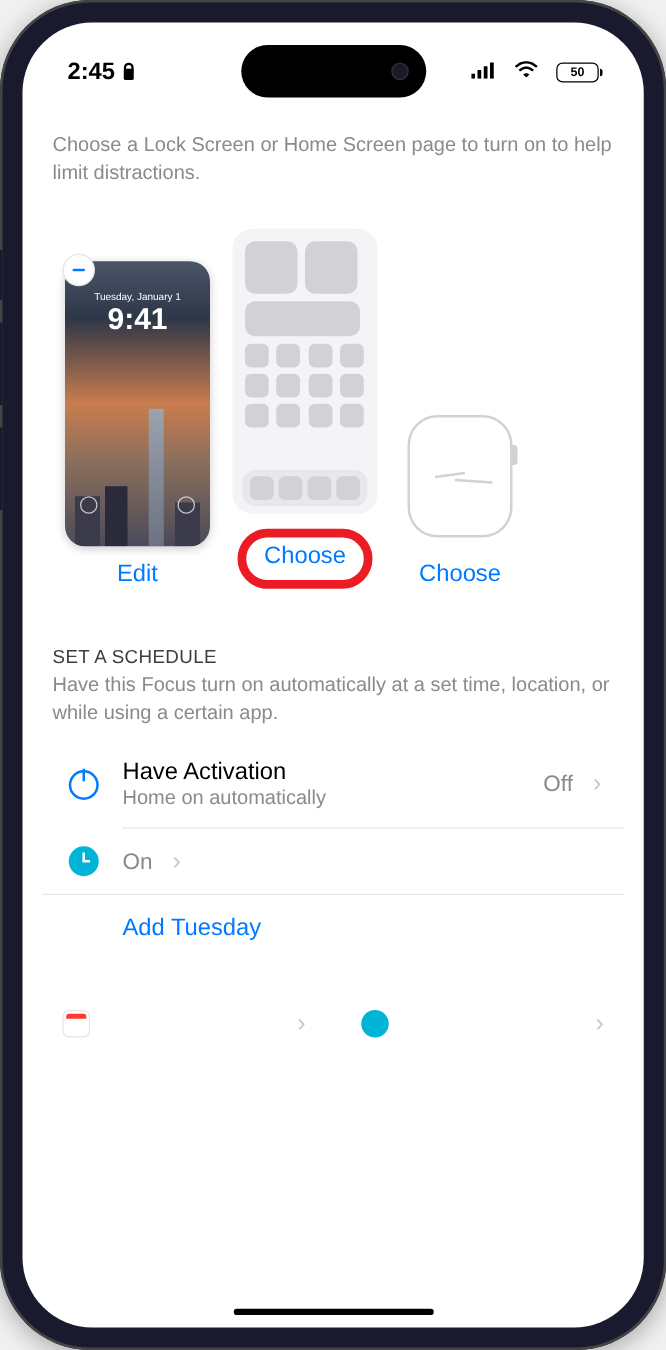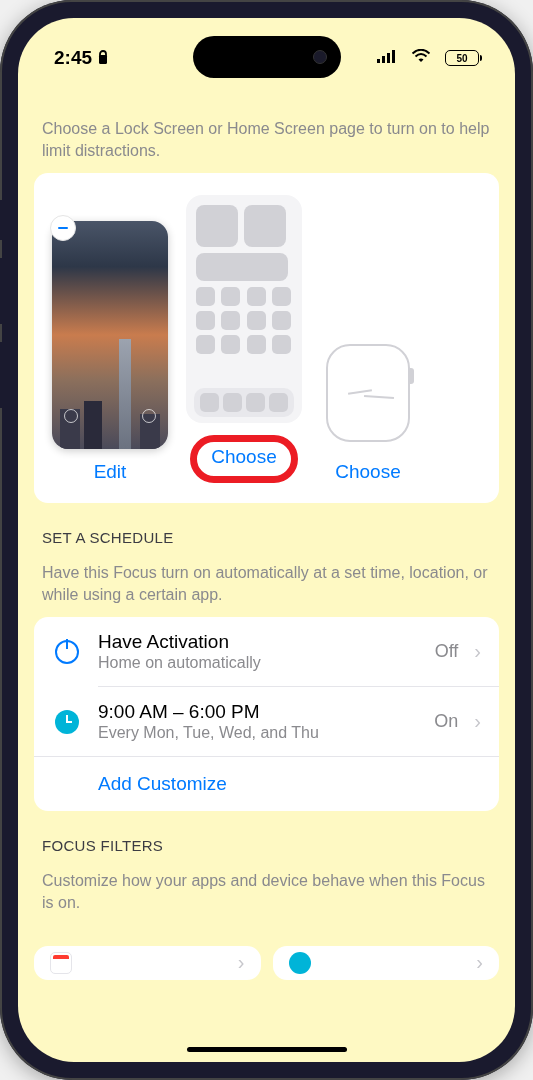--- a/index.html
+++ b/index.html
@@ -2,37 +2,37 @@
 <html><head>
   <meta charset="utf-8">
   <style>
     * { margin: 0; padding: 0; box-sizing: border-box; font-family: -apple-system, BlinkMacSystemFont, "Segoe UI", Helvetica, Arial, sans-serif; -webkit-font-smoothing: antialiased; }
     body { background: #f0f0f0; display: flex; justify-content: center; align-items: flex-start; }
     .device-frame { width: 533px; height: 1080px; background: #1a1a2e; border-radius: 72px; padding: 18px; position: relative; box-shadow: inset 0 0 0 2px #444, 0 4px 20px rgba(0,0,0,0.3); }
     .side-buttons-left { position: absolute; left: -4px; top: 200px; }
     .side-button { background: #1a1a2e; border-radius: 2px 0 0 2px; margin-bottom: 18px; width: 6px; }
     .sb1 { height: 40px; }
     .sb2, .sb3 { height: 66px; }
-    .screen { width: 100%; height: 100%; background: #fef9c3; border-radius: 56px; overflow: hidden; position: relative; }
+    .screen { width: 100%; height: 100%; background: #ffffff; border-radius: 56px; overflow: hidden; position: relative; }
     .dynamic-island { position: absolute; top: 18px; left: 50%; transform: translateX(-50%); width: 148px; height: 42px; background: #000; border-radius: 24px; z-index: 100; display: flex; align-items: center; }
     .island-cam { width: 14px; height: 14px; background: #1a1a2a; border-radius: 50%; position: absolute; right: 14px; border: 1px solid #333; }
     .status-bar { display: flex; justify-content: space-between; align-items: center; padding: 22px 36px 0; height: 58px; font-size: 19px; font-weight: 600; color: #000; }
     .status-left { display: flex; align-items: center; gap: 4px; }
     .status-right { display: flex; align-items: center; gap: 14px; }
     .lock-icon { font-size: 14px; }
     .signal, .wifi { font-size: 17px; }
     .battery-box { display: inline-flex; align-items: center; border: 1.8px solid #000; border-radius: 5px; padding: 1px 2px; height: 16px; width: 34px; position: relative; font-size: 10px; font-weight: 700; justify-content: center; }
     .battery-box::after { content: ""; position: absolute; right: -4px; width: 2.5px; height: 6px; background: #000; border-radius: 0 2px 2px 0; }
     .nav-bar { display: flex; align-items: center; padding: 24px 16px 14px; border-bottom: 0.5px solid rgba(0,0,0,0.15); position: relative; background: #f2f2f7; }
     .nav-back { display: flex; align-items: center; color: #007aff; font-size: 20px; gap: 2px; }
     .nav-title { position: absolute; left: 50%; transform: translateX(-50%); font-size: 20px; font-weight: 600; color: #000; }
     .content { padding: 0 16px 20px; }
     .section-header { padding: 26px 8px 0; }
     .section-title { font-size: 15px; font-weight: 500; color: #3c3c43; letter-spacing: 0.3px; text-transform: uppercase; }
-    .section-subtitle { font-size: 16px; color: #8a8a8e; margin-top: 16px; line-height: 1.35; }
+    .section-subtitle { font-size: 16px; color: #8a8a8e; margin-top: 4px; line-height: 1.35; }
     .card { background: #fff; border-radius: 14px; margin-top: 12px; overflow: hidden; }
     .screens-card { padding: 22px 8px 20px 18px; display: flex; gap: 18px; align-items: flex-end; }
     .screen-opt { display: flex; flex-direction: column; align-items: center; gap: 12px; position: relative; }
     .lock-screen-preview { width: 116px; height: 228px; border-radius: 16px; background: linear-gradient(180deg, #4a5568 0%, #2d3748 20%, #c97c4e 50%, #8b6f5c 70%, #4a4a5a 100%); position: relative; overflow: hidden; box-shadow: 0 2px 8px rgba(0,0,0,0.2); }
     .remove-badge { position: absolute; top: -6px; left: -2px; width: 26px; height: 26px; background: #fff; border: 1px solid #e5e5e5; border-radius: 50%; display: flex; align-items: center; justify-content: center; z-index: 2; }
     .remove-dash { width: 10px; height: 2.5px; background: #007aff; border-radius: 2px; }
     .lock-time { color: #fff; text-align: center; padding-top: 24px; font-size: 8px; }
     .lock-time-big { font-size: 24px; font-weight: 700; }
     .lock-bottom-icons { position: absolute; bottom: 26px; display: flex; justify-content: space-between; width: 100%; padding: 0 12px; }
     .lock-circle { width: 14px; height: 14px; border: 1.5px solid rgba(255,255,255,0.7); border-radius: 50%; }
@@ -130,20 +130,24 @@
       <div class="section-header">
         <div class="section-subtitle">Choose a Lock Screen or Home Screen page to turn on to help limit distractions.</div>
       </div>
 
       <div class="card screens-card">
         <div class="screen-opt">
           <div class="remove-badge">
             <div class="remove-dash"></div>
           </div>
           <div class="lock-screen-preview">
+            <div class="lock-time">
+              <div>Tuesday, January 1</div>
+              <div class="lock-time-big">9:41</div>
+            </div>
             <div class="building">
               <div class="tower"></div>
               <div class="bldg1"></div>
                 <div class="bldg2"></div>
                 <div class="bldg3"></div>
             </div>
             <div class="lock-bottom-icons">
                 <div class="lock-circle"></div>
                 <div class="lock-circle"></div>
               </div>
@@ -209,34 +213,26 @@
             <div class="list-subtitle">Home on automatically</div>
           </div>
           <div class="list-status">Off</div>
           <span class="chevron">›</span>
         </div>
         <div class="row-sep"></div>
         <div class="list-row">
           <div class="list-icon">
               <div class="clock-icon"></div>
             </div>
-          <div class="list-body">
-            <div class="list-title">9:00 AM – 6:00 PM</div>
-            <div class="list-subtitle">Every Mon, Tue, Wed, and Thu</div>
-          </div>
           <div class="list-status">On</div>
           <span class="chevron">›</span>
         </div>
-        <div class="add-row">Add Customize</div>
-      </div>
-
-      <div class="section-header">
-        <div class="section-title">FOCUS FILTERS</div>
-        <div class="section-subtitle">Customize how your apps and device behave when this Focus is on.</div>
-      </div>
+        <div class="add-row">Add Tuesday</div>
+      </div>
+
     </div>
 
     <div class="filter-row">
       <div class="filter-card">
         <div class="cal-icon"></div>
         <span class="chevron">›</span>
       </div>
       <div class="filter-card">
         <div class="pin-icon"></div>
         <span class="chevron">›</span>

